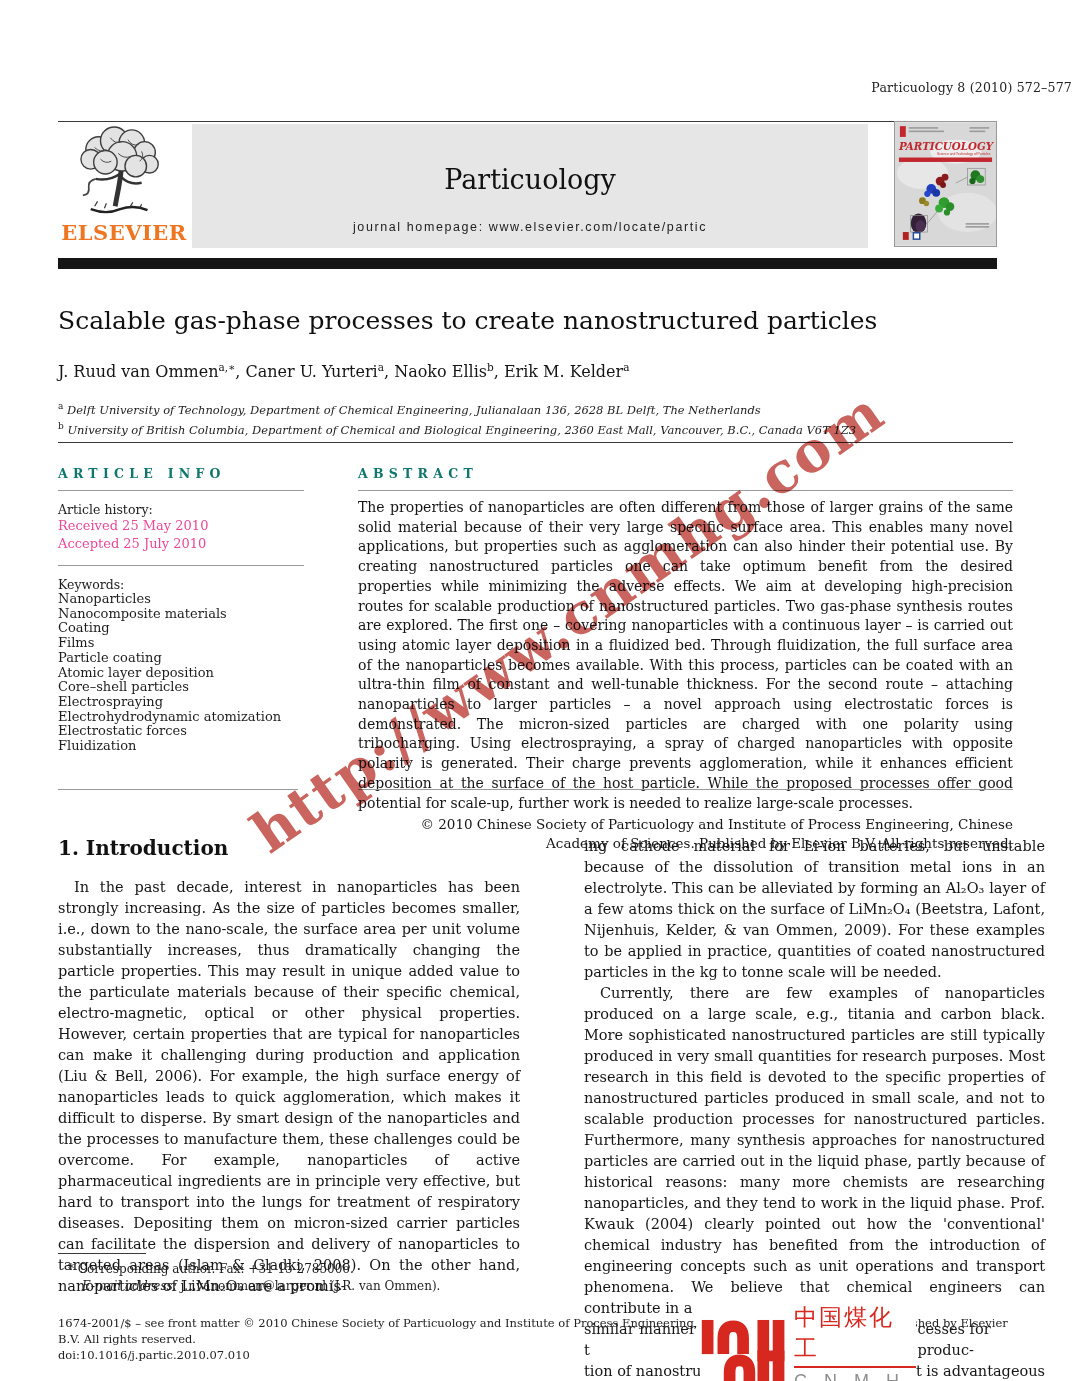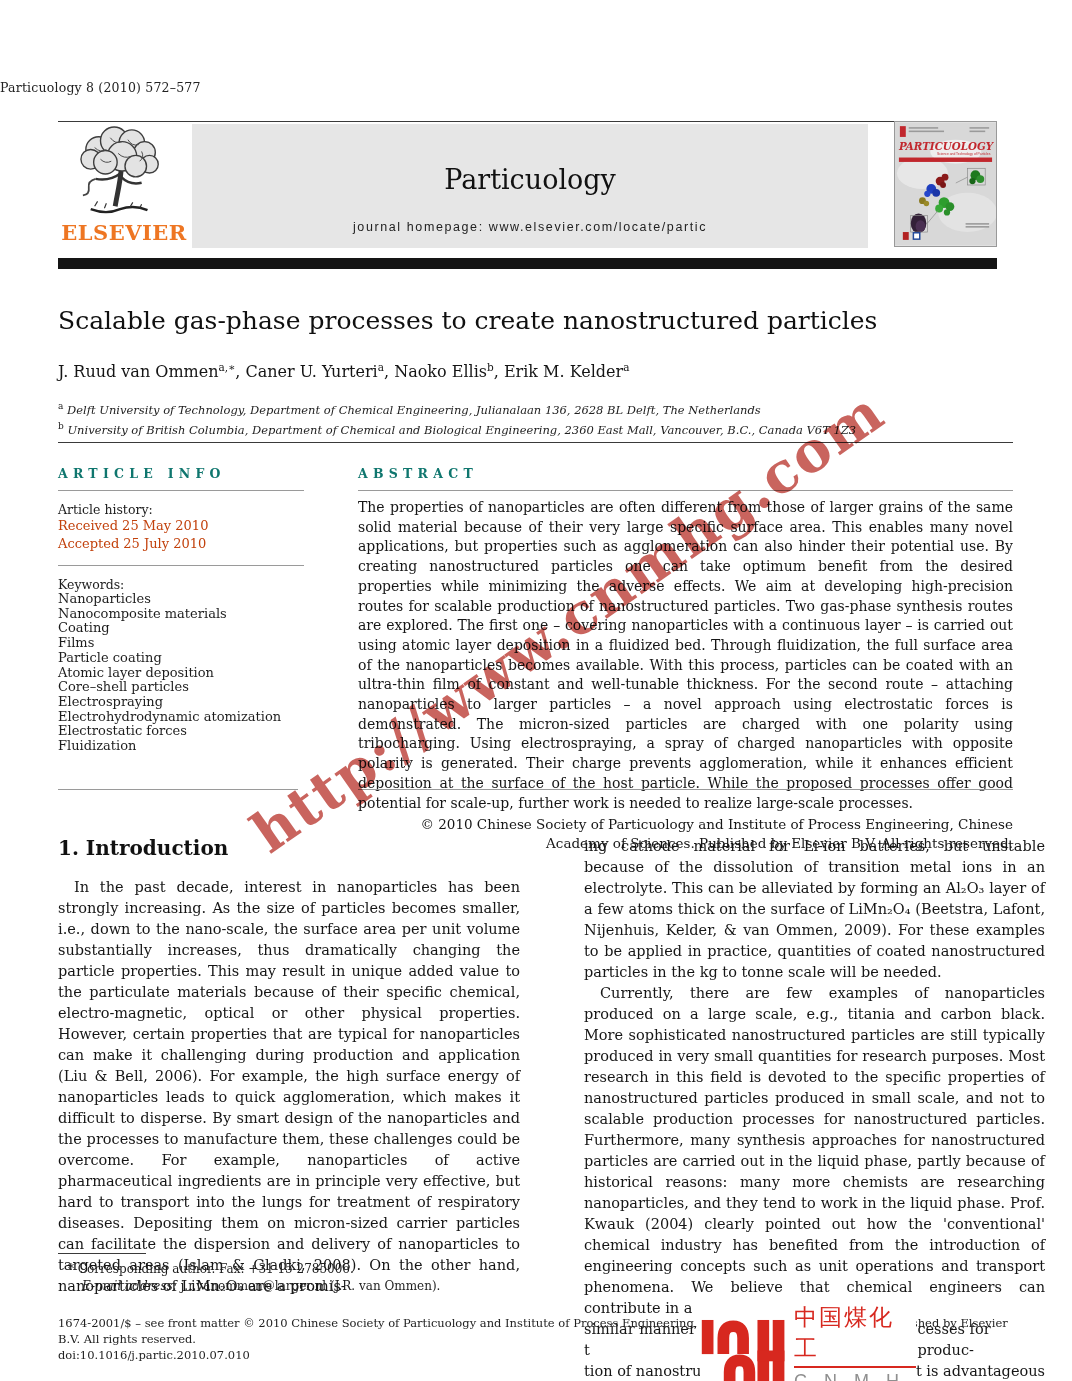--- a/index.html
+++ b/index.html
@@ -3,21 +3,21 @@
 <meta charset="utf-8">
 <style>
   html,body{margin:0;padding:0;background:#888;}
   .page{
     position:relative; width:1072px; height:1381px; background:#ffffff;
     margin:0 auto; overflow:hidden;
     font-family:"DejaVu Serif","Liberation Serif",serif; color:#1c1c1c;
     -webkit-font-smoothing:antialiased;
   }
   
-  .cite-header{position:absolute; top:80px; left:0; width:100%; text-align:left;
+  .cite-header{position:absolute; top:80px; left:0; width:100%; text-align:right;
     font-size:12.5px; color:#222; letter-spacing:.2px;}
   .top-rule{position:absolute; top:121px; left:58px; width:937px; height:1px; background:#3a3a3a;}
   .banner-gray{position:absolute; top:124px; left:192px; width:676px; height:124px; background:#e6e6e6;}
   .banner-contents{position:absolute; top:10px; left:0; width:100%; text-align:center;
     font-family:"Liberation Sans",sans-serif; font-size:13px; color:#1b1b1b;}
   .banner-journal{position:absolute; top:40px; left:0; width:100%; text-align:center;
     font-size:27px; color:#111;}
   .banner-homepage{position:absolute; top:96px; left:0; width:100%; text-align:center;
     font-family:"Liberation Sans",sans-serif; font-size:12.5px; letter-spacing:1.6px; color:#222;}
   .elsevier-block{position:absolute; top:126px; left:58px; width:132px; height:122px; text-align:center;}
@@ -33,21 +33,21 @@
   .affils{position:absolute; top:398px; left:58px; width:955px; font-size:11.5px; font-style:italic;
     line-height:16px; color:#222;}
   .affils sup{font-style:normal; font-size:9px;}
   .mid-rule{position:absolute; top:442px; left:58px; width:955px; height:1px; background:#3a3a3a;}
   
   .info-col{position:absolute; top:466px; left:58px; width:246px;}
   .abs-col{position:absolute; top:466px; left:358px; width:655px;}
   .sec-head{font-size:12.5px; font-weight:bold; letter-spacing:.42em; color:#0f766e;}
   .head-rule{height:1px; background:#9a9a9a; margin-top:9px;}
   .hist-label,.kw-label{font-size:12.5px; margin-top:11px; color:#1d1d1d;}
-  .hist-line{font-size:13px; line-height:18px; color:#c2410c;}
+  .hist-line{font-size:13px; line-height:18px; color:#ec4899;}
   .kw-rule{height:1px; background:#9a9a9a; margin-top:12px;}
   .kw-item{font-size:13px; line-height:14.7px; color:#1d1d1d;}
   .info-bottom-rule{position:absolute; top:789px; left:58px; width:240px; height:1px; background:#9a9a9a;}
   .abs-text{margin-top:7px; font-size:14px; line-height:19.7px; text-align:justify; color:#161616;}
   .abs-copy{font-size:13.5px; line-height:19px; text-align:right; color:#161616; margin-top:2px;}
   .abs-bottom-rule{position:absolute; top:789px; left:358px; width:655px; height:1px; background:#9a9a9a;}
   
   .body-col1{position:absolute; top:836px; left:58px; width:462px;}
   .body-col2{position:absolute; top:836px; left:584px; width:461px;}
   .sec1-head{font-size:20px; font-weight:bold; color:#111; margin-bottom:17px;}

